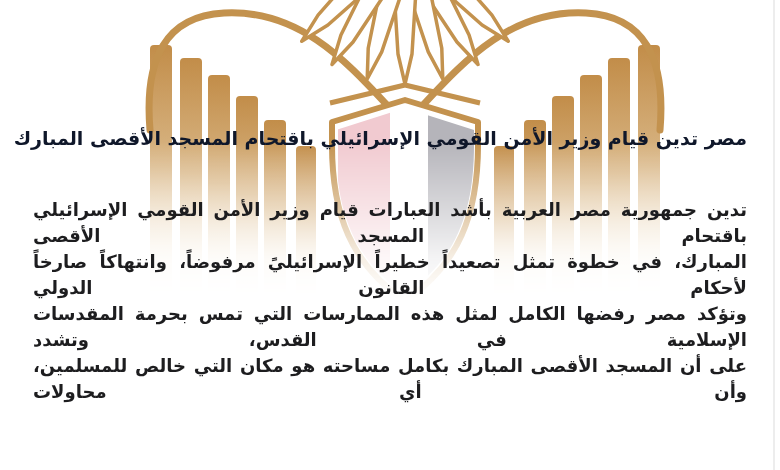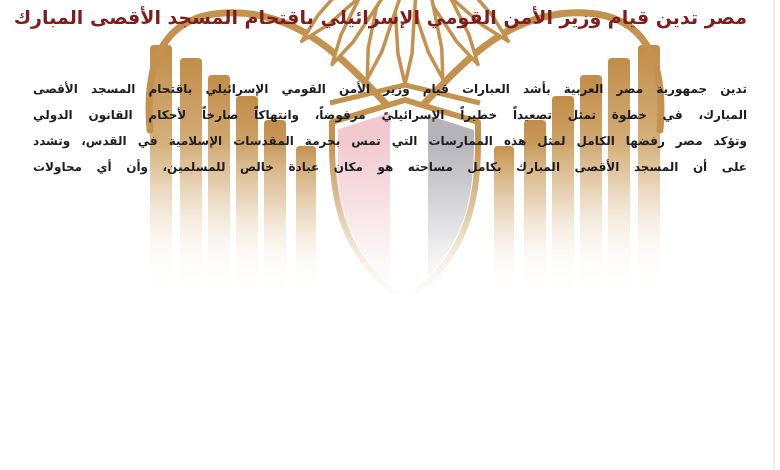--- a/index.html
+++ b/index.html
@@ -17,31 +17,32 @@
     z-index:0;
     -webkit-mask-image:linear-gradient(to bottom,#000 0%,#000 45%,rgba(0,0,0,.55) 65%,rgba(0,0,0,.15) 82%,rgba(0,0,0,0) 95%);
             mask-image:linear-gradient(to bottom,#000 0%,#000 45%,rgba(0,0,0,.55) 65%,rgba(0,0,0,.15) 82%,rgba(0,0,0,0) 95%);
   }
   
   #text-col{
     position:absolute;left:33px;right:33px;top:0;bottom:0;
     z-index:1;
   }
   .headline{
+    margin-top:121px;
     line-height:34px;
     font-size:19px;
     font-weight:bold;
-    color:#7f1d1d;
+    color:#0f172a;
     text-align:center;
     white-space:nowrap;
   }
   .para{margin:0;padding:0;}
   .line{
     line-height:26px;
-    font-size:12px;
+    font-size:18px;
     font-weight:bold;
     color:#1d1d1f;
     text-align:justify;
     text-align-last:justify;
     white-space:normal;
   }
   .line.last{text-align-last:center;}
   #para-1{margin-top:42px;}
   #para-2{}
   .clipped-line{
@@ -120,20 +121,20 @@
 
     <div class="headline">مصر تدين قيام وزير الأمن القومي الإسرائيلي باقتحام المسجد الأقصى المبارك</div>
 
     <div class="para" id="para-1">
       <div class="line">تدين جمهورية مصر العربية بأشد العبارات قيام وزير الأمن القومي الإسرائيلي باقتحام المسجد الأقصى</div>
       <div class="line">المبارك، في خطوة تمثل تصعيداً خطيراً الإسرائيليً مرفوضاً، وانتهاكاً صارخاً لأحكام القانون الدولي</div>
     </div>
 
     <div class="para" id="para-2">
       <div class="line">وتؤكد مصر رفضها الكامل لمثل هذه الممارسات التي تمس بحرمة المقدسات الإسلامية في القدس، وتشدد</div>
-      <div class="line">على أن المسجد الأقصى المبارك بكامل مساحته هو مكان عبادة خالص للمسلمين، وأن أي محاولات</div>
+      <div class="line">على أن المسجد الأقصى المبارك بكامل مساحته هو مكان التي خالص للمسلمين، وأن أي محاولات</div>
 
     </div>
 
     <div class="clipped-line">للوصاية الهاشمية على المقدسات الإسلامية والمسيحية في القدس المحتلة.</div>
 
   </div>
 </div>
 
 </body></html>

